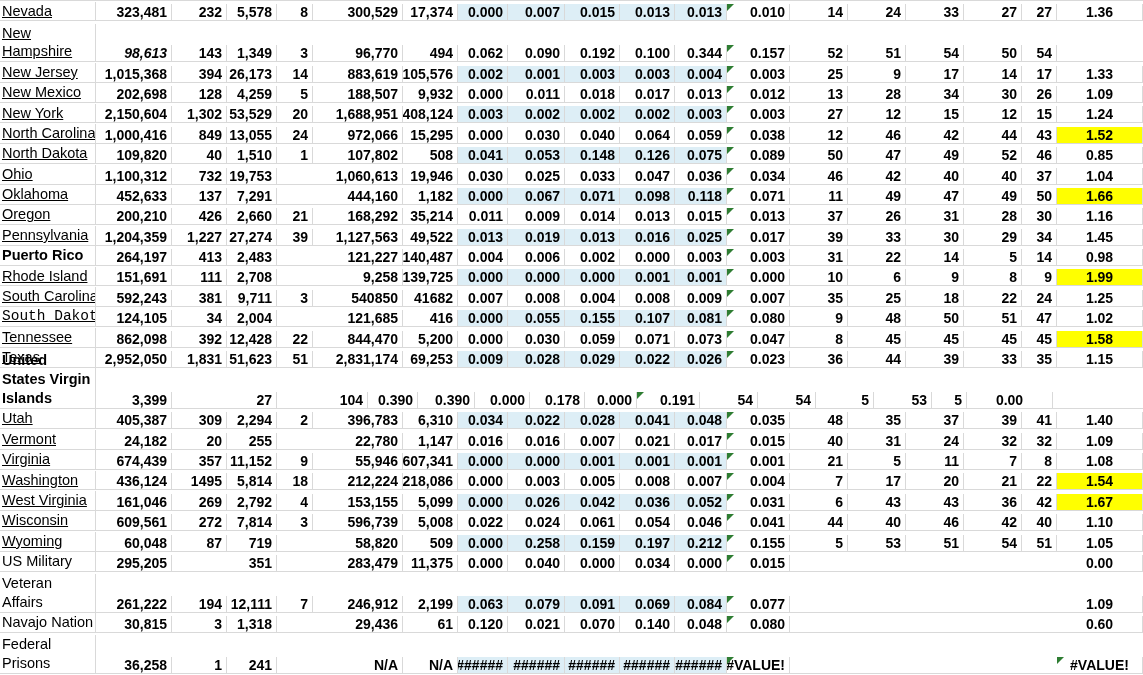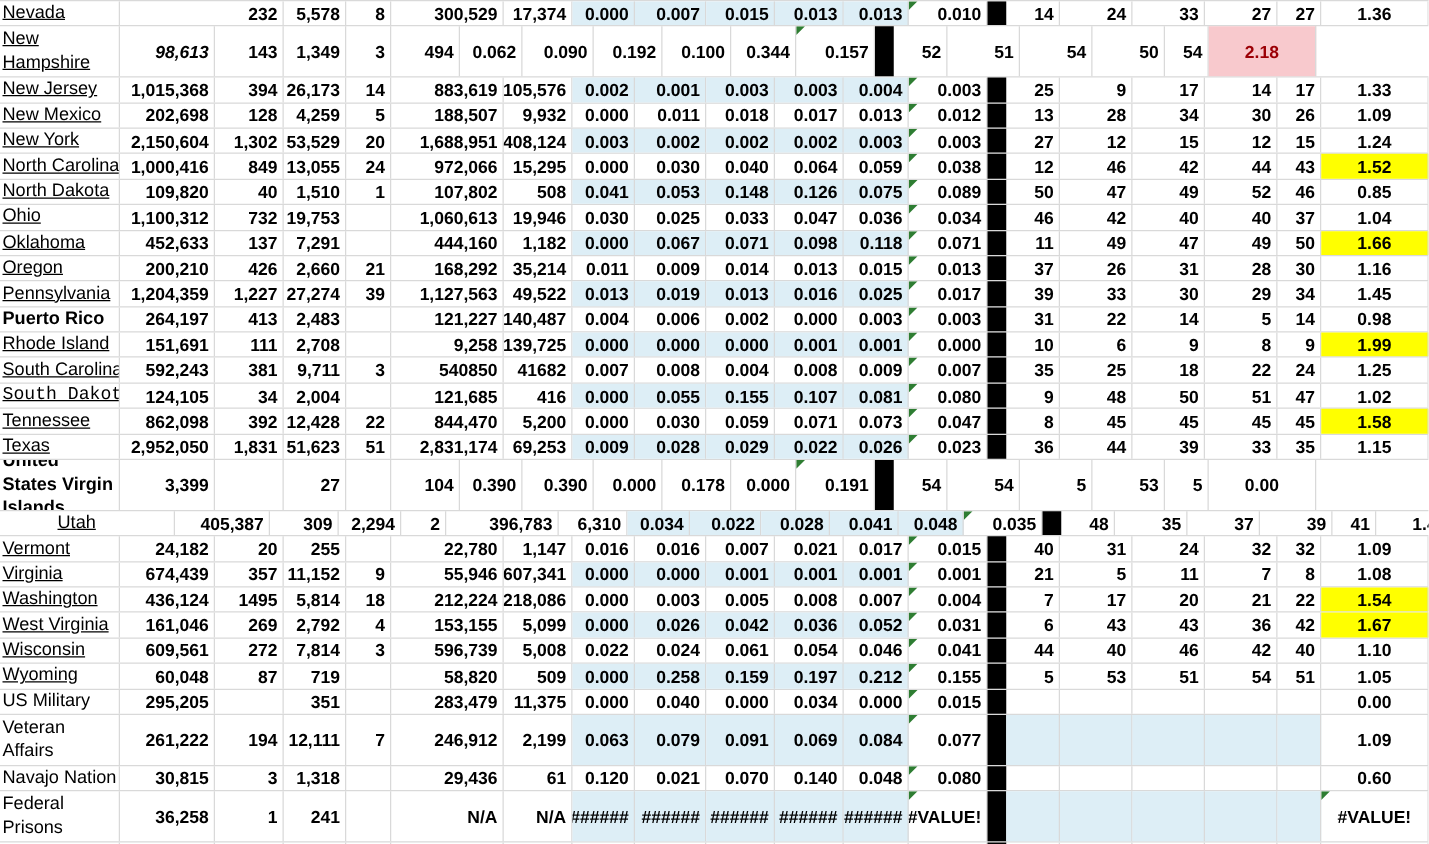--- a/index.html
+++ b/index.html
@@ -4,21 +4,21 @@
 <style>
   html,body{margin:0;padding:0;background:#fff;}
   #sheet{
     position:relative;
     width:1143px;height:675px;
     overflow:hidden;
     background:#fff;
     font-family:"Liberation Sans", sans-serif;
     border-top:1px solid #d9d9d9;
   }
-  .row{display:flex;box-sizing:border-box;border-bottom:1px solid #d9d9d9;}
+  .row{display:flex;box-sizing:border-box;border-bottom:1px solid #d9d9d9;align-items:flex-end;}
   .row.single{height:20.4px;}
   .row.tall{height:40.8px;}
   .cell{
     position:relative;
     box-sizing:border-box;
     border-right:1px solid #d9d9d9;
     display:flex;align-items:center;justify-content:flex-end;
     padding:0 4px 0 2px;
     font-size:14px;font-weight:700;color:#000;
     white-space:nowrap;overflow:hidden;
@@ -117,20 +117,23 @@
       </div>
       <div class="cell" style="width: 55px; flex: 0 0 55px;">
         <span>143</span>
       </div>
       <div class="cell" style="width: 50px; flex: 0 0 50px;">
         <span>1,349</span>
       </div>
       <div class="cell" style="width: 36px; flex: 0 0 36px;">
         <span>3</span>
       </div>
+      <div class="cell" style="width: 90px; flex: 0 0 90px;">
+        <span>96,770</span>
+      </div>
       <div class="cell" style="width: 55px; flex: 0 0 55px;">
         <span>494</span>
       </div>
       <div class="cell" style="width: 50px; flex: 0 0 50px;">
         <span>0.062</span>
       </div>
       <div class="cell" style="width: 57px; flex: 0 0 57px;">
         <span>0.090</span>
       </div>
       <div class="cell" style="width: 55px; flex: 0 0 55px;">
@@ -154,23 +157,20 @@
         <span>51</span>
       </div>
       <div class="cell" style="width: 58px; flex: 0 0 58px;">
         <span>54</span>
       </div>
       <div class="cell" style="width: 58px; flex: 0 0 58px;">
         <span>50</span>
       </div>
       <div class="cell" style="width: 35px; flex: 0 0 35px;">
         <span>54</span>
-      </div>
-      <div class="cell score pink" style="width: 86px; flex: 0 0 86px;">
-        <span>2.18</span>
       </div>
     </div>
     <div class="row single">
       <div class="cell name link" style="width: 96px; flex: 0 0 96px;">
         <span>New Jersey</span>
       </div>
       <div class="cell" style="width: 76px; flex: 0 0 76px;">
         <span>1,015,368</span>
       </div>
       <div class="cell" style="width: 55px; flex: 0 0 55px;">
@@ -1133,21 +1133,21 @@
         <span>53</span>
       </div>
       <div class="cell" style="width: 35px; flex: 0 0 35px;">
         <span>5</span>
       </div>
       <div class="cell score" style="width: 86px; flex: 0 0 86px;">
         <span>0.00</span>
       </div>
     </div>
     <div class="row single">
-      <div class="cell name link" style="width: 96px; flex: 0 0 96px; margin-left: 44px;">
+      <div class="cell name link" style="width: 96px; flex: 0 0 96px;">
         <span>Utah</span>
       </div>
       <div class="cell" style="width: 76px; flex: 0 0 76px;">
         <span>405,387</span>
       </div>
       <div class="cell" style="width: 55px; flex: 0 0 55px;">
         <span>309</span>
       </div>
       <div class="cell" style="width: 50px; flex: 0 0 50px;">
         <span>2,294</span>

